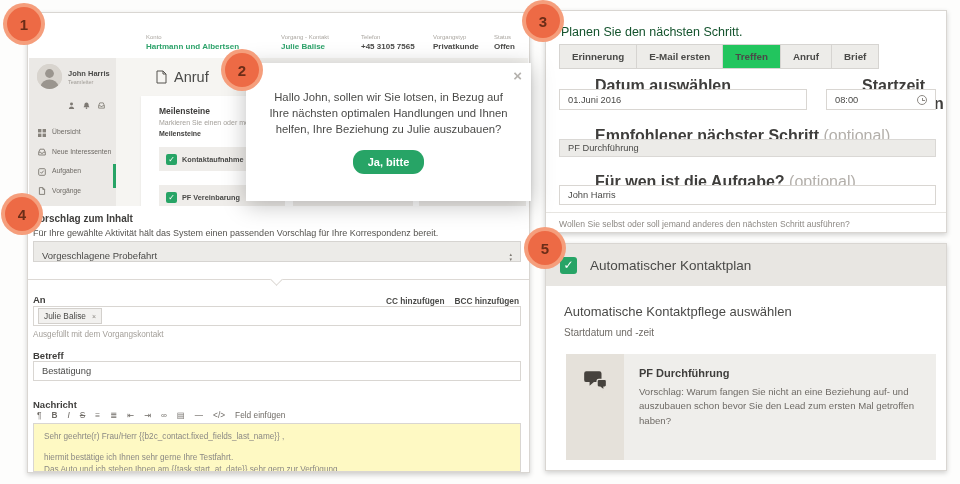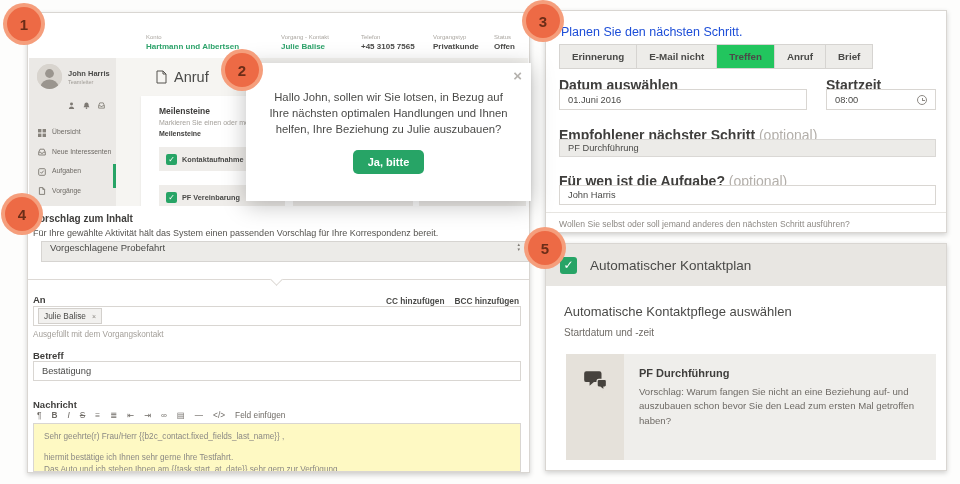--- a/index.html
+++ b/index.html
@@ -42,21 +42,21 @@
   .ms-heading { position:absolute; left:18px; top:10px; font-size:8.5px; font-weight:bold; color:#3f3e3c; }
   .ms-hint { position:absolute; left:18px; top:23px; font-size:7px; color:#a39f99; white-space:nowrap; }
   .ms-label { position:absolute; left:18px; top:34px; font-size:7px; font-weight:bold; color:#3f3e3c; }
   .ms-box { position:absolute; height:24px; background:#efedea; display:flex; align-items:center; gap:5px; padding-left:7px; }
   .checkbox { width:11px; height:11px; background:#27a466; border-radius:2px; color:#fff; font-size:8px; line-height:11px; text-align:center; flex:none; }
   .ms-text { font-size:7.3px; font-weight:bold; color:#4a4a48; }
 
   
   .s4-heading { position:absolute; left:5px; top:200px; font-size:10px; font-weight:bold; color:#3f3e3c; }
   .s4-desc { position:absolute; left:5px; top:215px; font-size:9px; color:#55534f; }
-  .s4-select { position:absolute; left:5px; top:228px; width:488px; height:21px; background:#ecebe8; border:1px solid #d6d4d1; display:flex; align-items:flex-start; padding:0 8px;margin-left:8px; }
+  .s4-select { position:absolute; left:5px; top:228px; width:488px; height:21px; background:#ecebe8; border:1px solid #d6d4d1; display:flex; align-items:flex-end; padding:0 8px; }
   .s4-select .sel-text { font-size:9.5px; color:#4a4a48; flex:1; }
   .stepper { display:flex; flex-direction:column; line-height:4.5px; font-size:5px; color:#7d7973; }
   .s4-divider { position:absolute; left:0; right:0; top:266px; border-top:1px solid #ddd9d5; }
   .divider-notch { position:absolute; left:244px; top:262px; width:9px; height:9px; background:#fff; border-right:1px solid #ddd9d5; border-bottom:1px solid #ddd9d5; transform:rotate(45deg); }
   .s4-an-label { position:absolute; left:5px; top:281px; font-size:9.5px; font-weight:bold; color:#3f3e3c; }
   .s4-ccbcc { position:absolute; right:10px; top:283px; display:flex; gap:10px; }
   .s4-ccbcc span { font-size:8.3px; font-weight:bold; color:#4a4a48; cursor:pointer; }
   .s4-an-input { position:absolute; left:5px; top:293px; width:488px; height:20px; background:#fff; border:1px solid #d9d6d2; display:flex; align-items:center; padding-left:4px; }
   .tag { display:flex; align-items:center; gap:6px; background:#f2f1ef; border:1px solid #d3d0cc; padding:2px 5px; font-size:8.3px; color:#4a4a48; }
   .tag .tag-x { color:#8d8984; font-size:7px; cursor:pointer; }
@@ -69,30 +69,30 @@
   .ticon.strike { text-decoration:line-through; }
   .s4-body { position:absolute; left:5px; top:410px; width:488px; height:49px; background:#fef9c3; border:1px solid #d9d6d2; padding:7px 10px; overflow:hidden; }
   .s4-body p { font-size:8.2px; color:#8a8884; line-height:1.55; font-family:"Liberation Sans",sans-serif; }
   .s4-body p.gap { height:8px; }
 
   
   .modal { position:absolute; left:218px; top:50px; width:285px; height:138px; background:#fff; box-shadow:0 4px 22px rgba(0,0,0,.25); z-index:20; }
   .modal-close { position:absolute; top:4px; right:9px; font-size:15px; font-weight:bold; color:#b5b2ae; cursor:pointer; }
   .modal-text { margin:26px 18px 0; text-align:center; font-size:11.3px; line-height:1.42; color:#4a4a48; }
   .modal-buttons { display:flex; justify-content:center; gap:26px; margin-top:13px; }
-  .btn-green { background:#27a466; color:#fff; font-weight:bold; font-size:11px; padding:6px 15px; border:none; border-radius:5px; cursor:pointer; font-family:inherit; }
+  .btn-green { background:#27a466; color:#fff; font-weight:bold; font-size:11px; padding:6px 15px; border:none; border-radius:11px; cursor:pointer; font-family:inherit; }
 
   
   .panel3 { left:545px; top:10px; width:402px; height:223px; }
-  .p3-title { position:absolute; left:15px; top:14px; font-size:12.5px; color:#1d4ed8; }
+  .p3-title { position:absolute; left:15px; top:14px; font-size:12.5px; color:#14532d; }
   .p3-tabs { position:absolute; left:13px; top:33px; display:flex; }
   .tab { background:#edece9; border:1px solid #d6d4d1; border-left:none; padding:6px 12px; font-size:9.8px; font-weight:bold; color:#4a4a48; cursor:pointer; white-space:nowrap; }
   .tab:first-child { border-left:1px solid #d6d4d1; }
   .tab.active { background:#22c55e; }
-  .p3-label { position:absolute; font-size:14px; font-weight:bold; color:#3f3e3c; }
+  .p3-label { position:absolute; font-size:16px; font-weight:bold; color:#3f3e3c;margin-left:36px; }
   .p3-label .opt { font-weight:normal; color:#b3afaa; }
   .p3-input { position:absolute; height:21px; background:#fff; border:1px solid #d9d6d2; display:flex; align-items:center; padding:0 8px; font-size:9.3px; color:#4a4a48; }
   .p3-input.gray { background:#ecebe8; border-color:#dad8d5; height:18px; }
   .clock { width:10px; height:10px; border:1px solid #8d8984; border-radius:50%; position:relative; margin-left:auto; flex:none; }
   .clock::before { content:''; position:absolute; left:4px; top:2px; width:1px; height:3px; background:#8d8984; }
   .clock::after { content:''; position:absolute; left:4px; top:4px; width:3px; height:1px; background:#8d8984; }
   .p3-divider { position:absolute; left:0; right:0; top:201px; border-top:1px solid #e7e5e1; }
   .p3-footer { position:absolute; left:13px; top:208px; font-size:8.6px; color:#8d8984; }
 
   
@@ -298,21 +298,21 @@
         <button class="btn-green">Ja, bitte</button>
       </div>
     </div>
 
   </section>
 
   <section class="card panel3">
     <div class="p3-title">Planen Sie den nächsten Schritt.</div>
     <div class="p3-tabs">
       <div class="tab">Erinnerung</div>
-      <div class="tab">E-Mail nicht</div>
+      <div class="tab">E-Mail ersten</div>
       <div class="tab active">Treffen</div>
       <div class="tab">Anruf</div>
       <div class="tab">Brief</div>
     </div>
 
     <div class="p3-label" style="left:13px; top:66px;">Datum auswählen</div>
     <div class="p3-input" style="left:13px; top:78px; width:248px;">01.Juni 2016</div>
     <div class="p3-label" style="left:280px; top:66px;">Startzeit auswählen</div>
     <div class="p3-input" style="left:280px; top:78px; width:110px;">
       <span>08:00</span>

